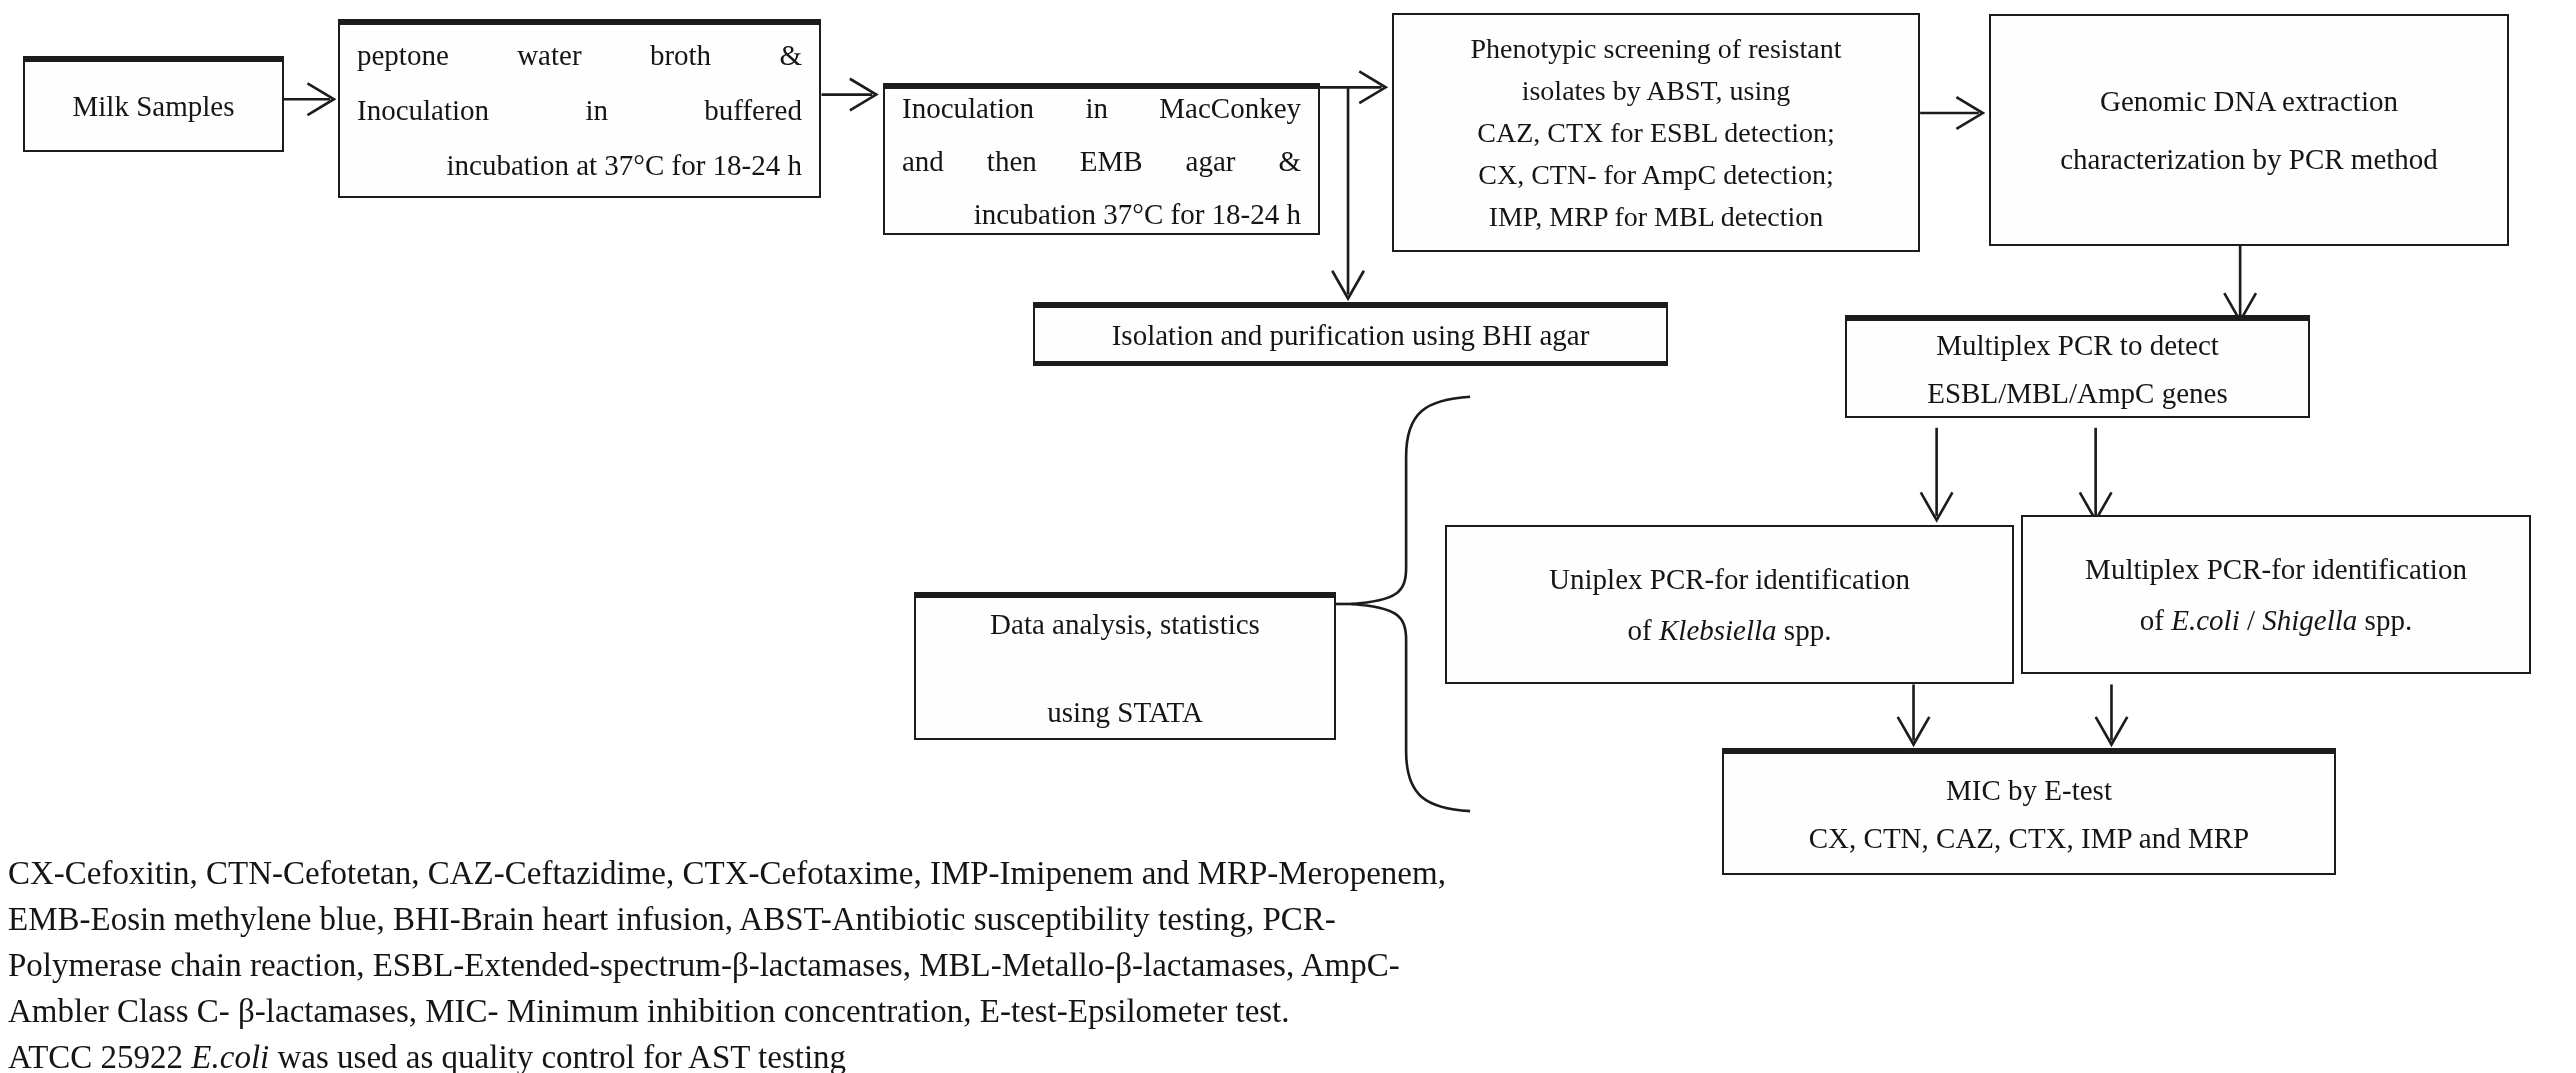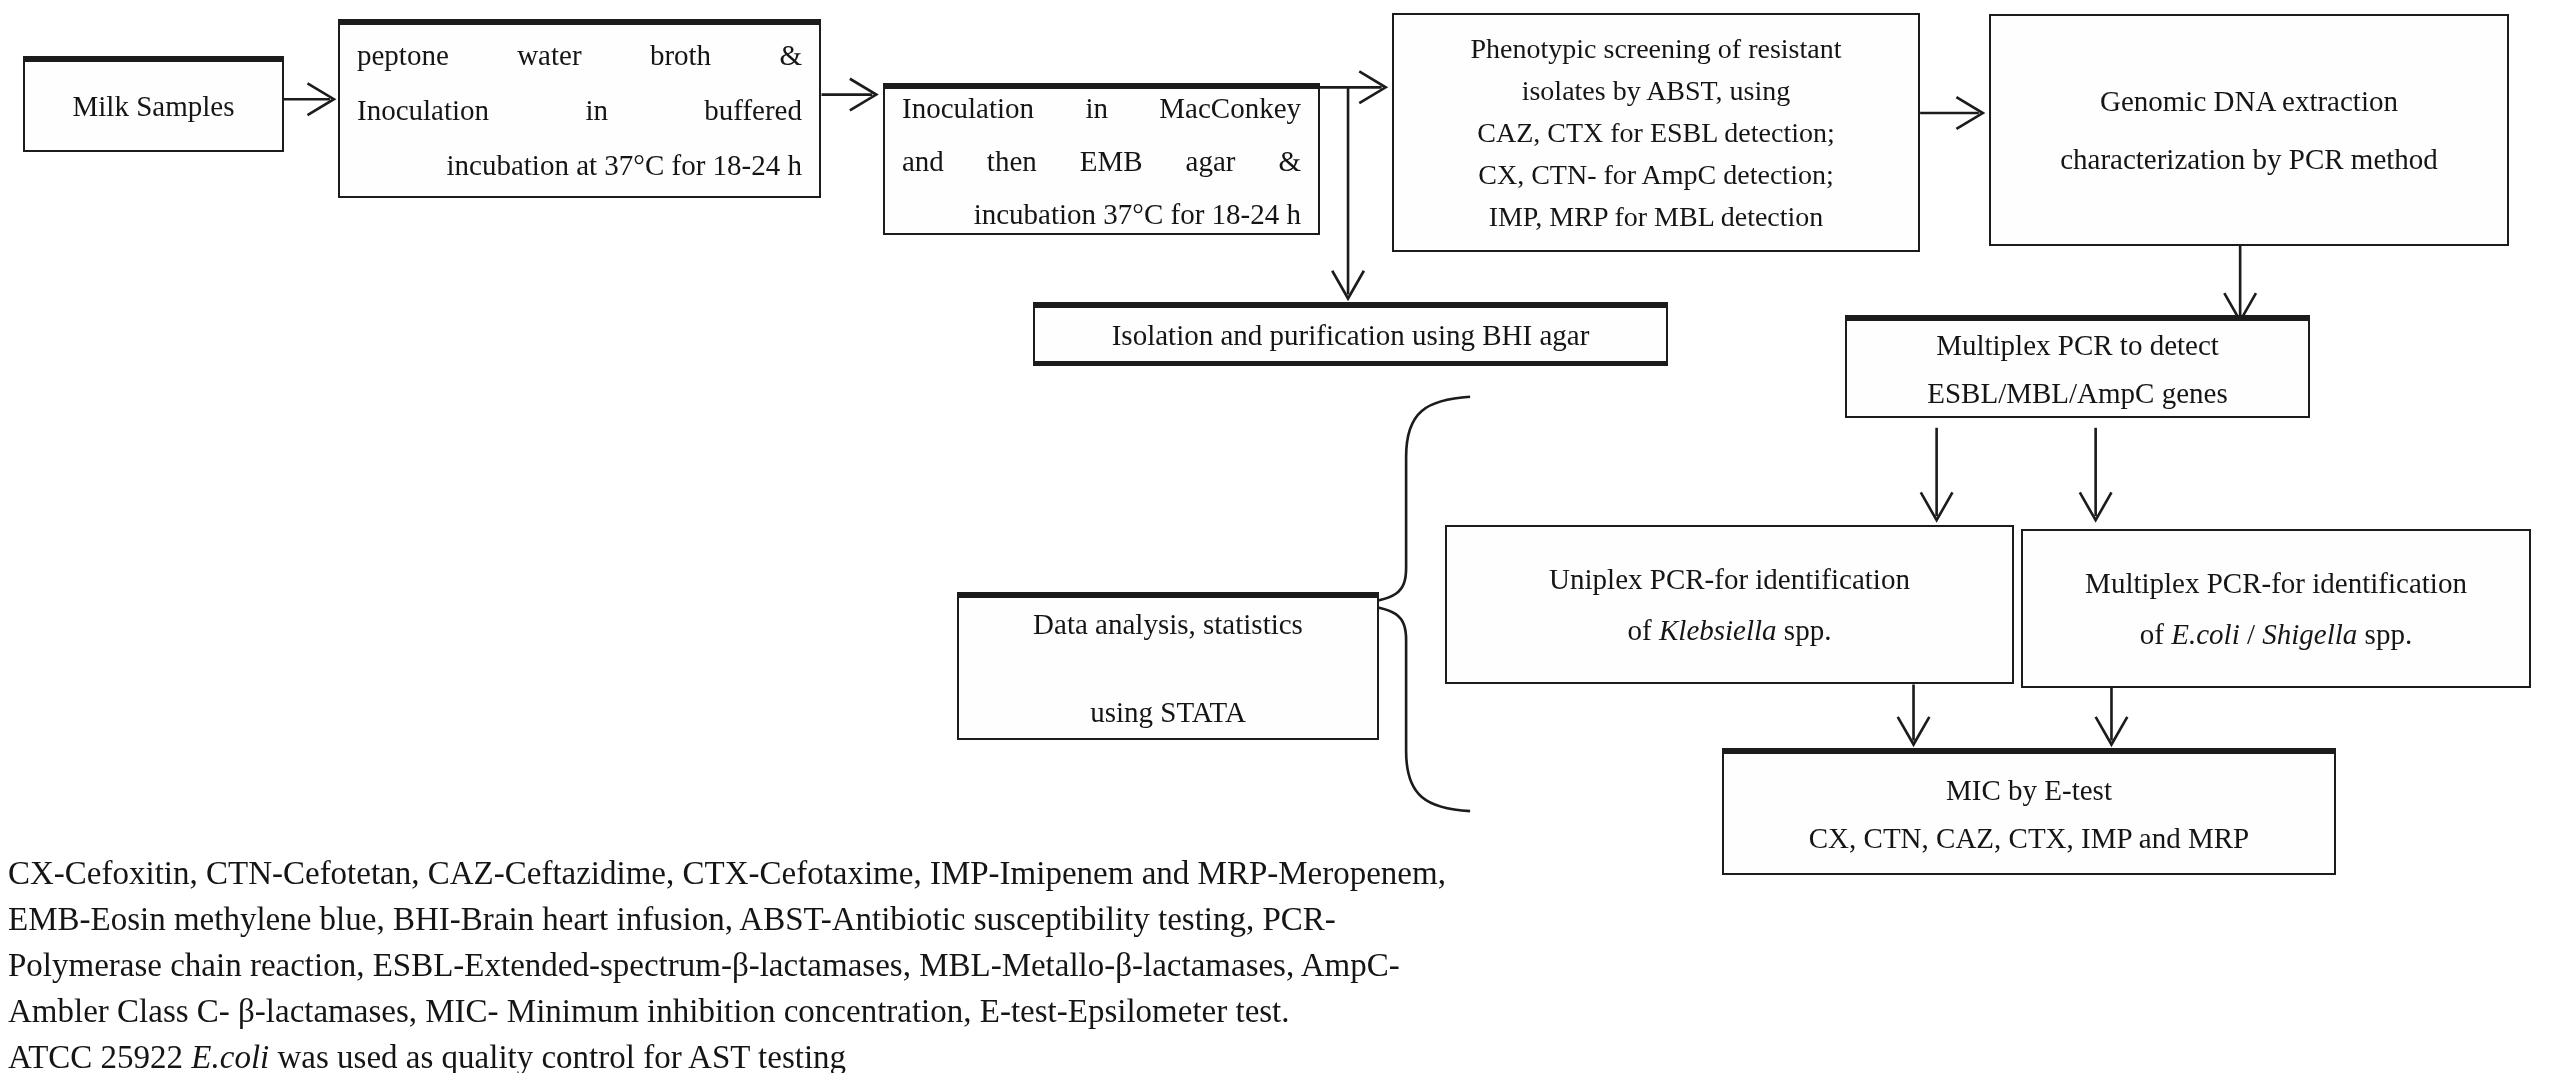--- a/index.html
+++ b/index.html
@@ -156,33 +156,33 @@
 
   <div class="box tt bb" style="left:1033px; top:302px; width:635px; height:64px;">
     <div class="bl">Isolation and purification using BHI agar</div>
   </div>
 
   <div class="box tt lh72" style="left:1845px; top:315px; width:465px; height:103px;">
     <div class="bl">Multiplex PCR to detect</div>
     <div class="bl">ESBL/MBL/AmpC genes</div>
   </div>
 
-  <div class="box tt lh80" style="left:957px; top:550px; width:422px; height:148px;gap:35px;">
+  <div class="box tt lh80" style="left:914px; top:550px; width:422px; height:148px;gap:35px;">
     <div class="bl">Data analysis, statistics</div>
     <div class="bl">using STATA</div>
   </div>
 
   <div class="box lh78" style="left:1445px; top:525px; width:569px; height:159px;align-items:flex-end;">
     <div class="bl">Uniplex PCR-for identification</div>
     <div class="bl">
       <span>of </span><span class="em">Klebsiella</span><span> spp.</span>
     </div>
   </div>
 
-  <div class="box lh78" style="left:2021px; top:529px; width:510px; height:159px;">
+  <div class="box lh78" style="left:2021px; top:515px; width:510px; height:159px;">
     <div class="bl">Multiplex PCR-for identification</div>
     <div class="bl">
       <span>of </span><span class="em">E.coli</span><span> / </span><span class="em">Shigella</span><span> spp.</span>
     </div>
   </div>
 
   <div class="box tt lh72" style="left:1722px; top:748px; width:614px; height:127px;">
     <div class="bl">MIC by E-test</div>
     <div class="bl">CX, CTN, CAZ, CTX, IMP and MRP</div>
   </div>

